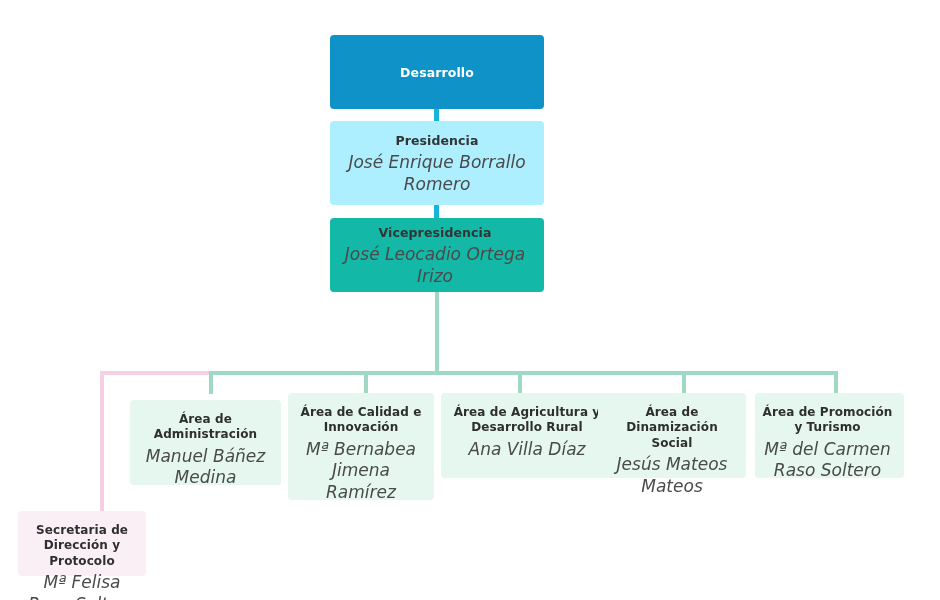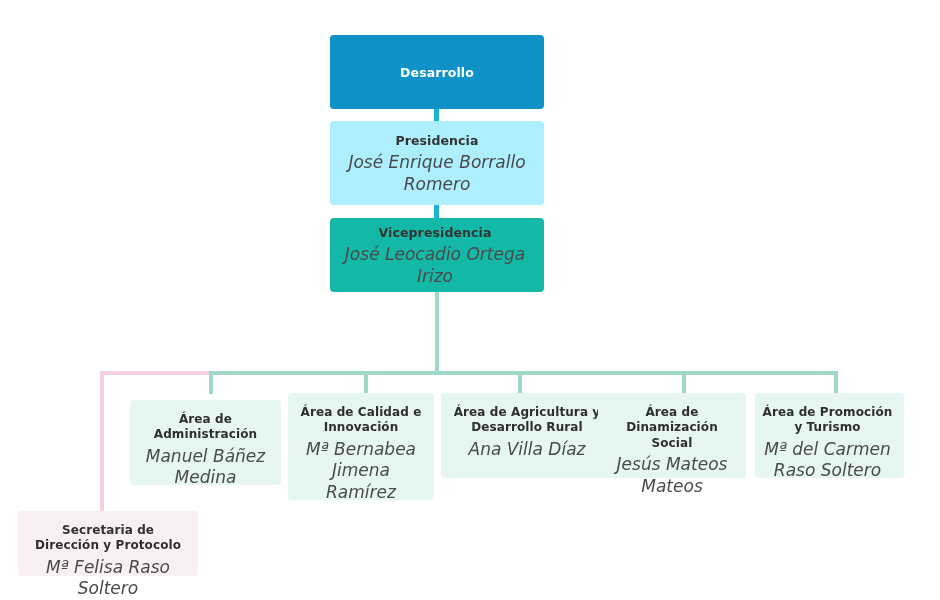--- a/index.html
+++ b/index.html
@@ -149,18 +149,18 @@
   <div class="node node-area" style="left:598px; top:393px; width:148px; height:85px;">
     <div class="title">Área de Dinamización Social</div>
     <div class="person">Jesús Mateos Mateos</div>
   </div>
 
   <div class="node node-area" style="left:755px; top:393px; width:149px; height:85px;padding-left:6px;">
     <div class="title">Área de Promoción y Turismo</div>
     <div class="person">Mª del Carmen Raso Soltero</div>
   </div>
 
-  <div class="node node-secretaria" style="left:18px; top:511px; width:180px; height:65px;">
+  <div class="node node-secretaria" style="left:18px; top:511px; width:128px; height:65px;">
     <div class="title">Secretaria de Dirección y Protocolo</div>
     <div class="person">Mª Felisa Raso Soltero</div>
   </div>
 
 </div>
 
 </body></html>

